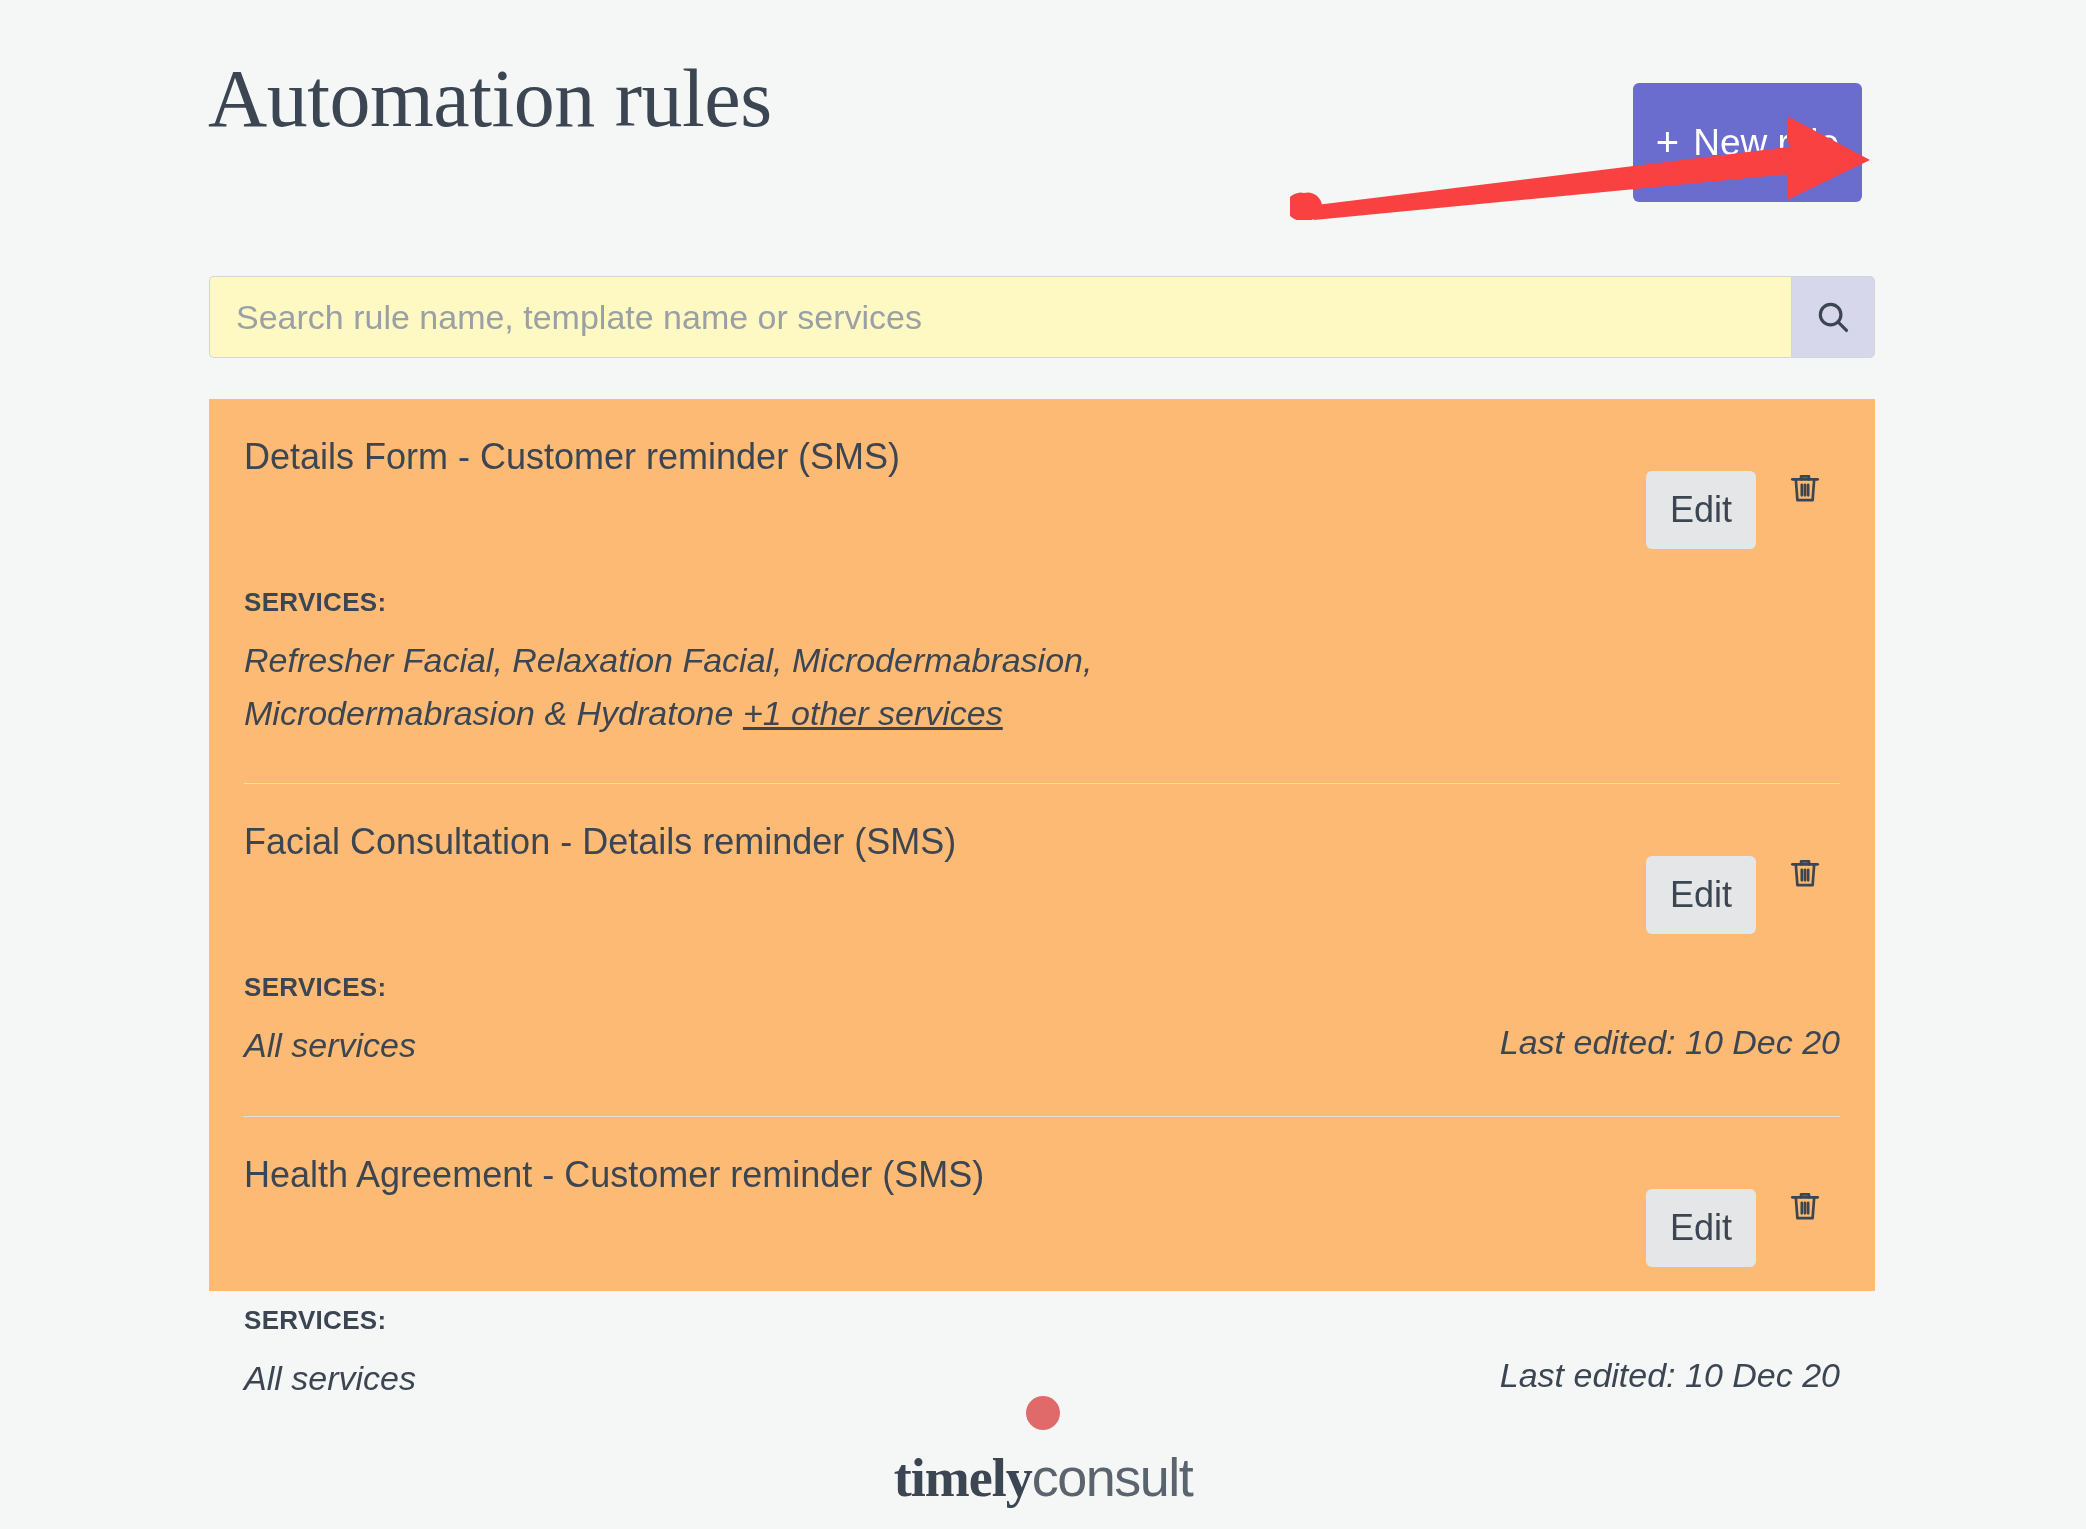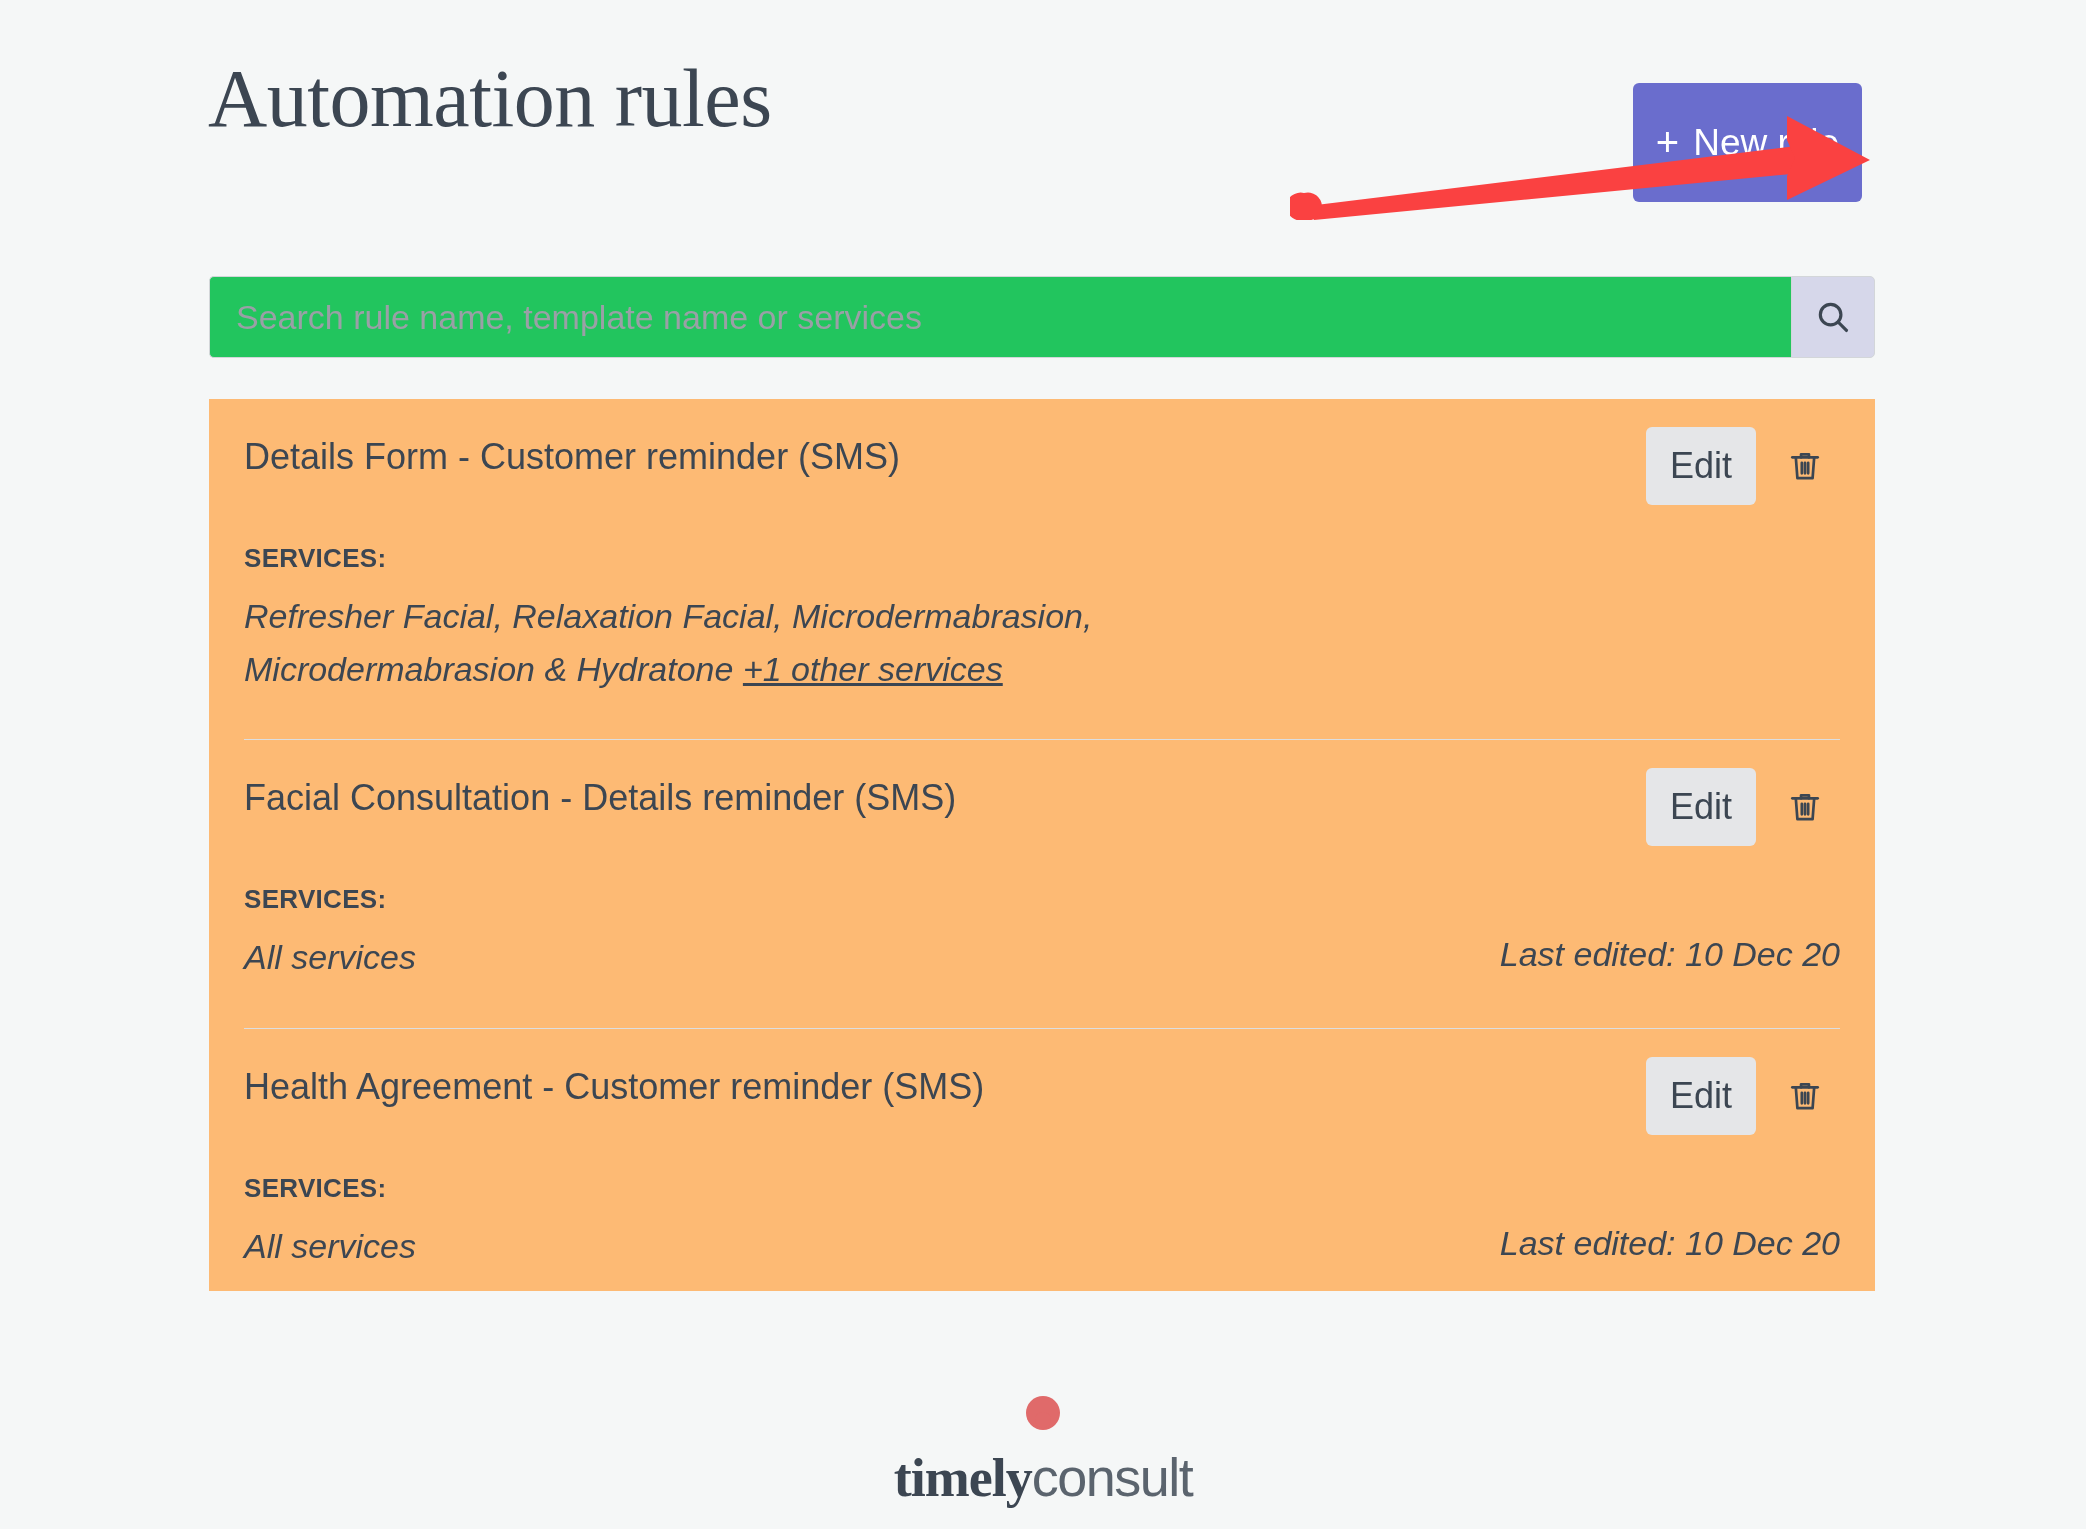--- a/index.html
+++ b/index.html
@@ -82,21 +82,21 @@
     height: 82px;
     display: flex;
   }
   .search-input {
     flex: 1;
     height: 82px;
     box-sizing: border-box;
     border: 1px solid #d3d6d9;
     border-right: none;
     border-radius: 5px 0 0 5px;
-    background: #22c55e;
+    background: #fef9c3;
     padding: 0 26px;
     font-family: "Liberation Sans", sans-serif;
     font-size: 34px;
     color: #3c4652;
     outline: none;
   }
   .search-input::placeholder {
     color: #9aa0a6;
     font-size: 34px;
   }
@@ -159,20 +159,21 @@
     width: 110px;
     height: 78px;
     font-family: "Liberation Sans", sans-serif;
     font-size: 36px;
     color: #3c4652;
     cursor: pointer;
     padding: 0;
     display: flex;
     align-items: center;
     justify-content: center;
+    margin-top: 44px;
   }
   .delete-btn {
     background: transparent;
     border: none;
     width: 70px;
     height: 78px;
     display: flex;
     align-items: center;
     justify-content: center;
     cursor: pointer;

